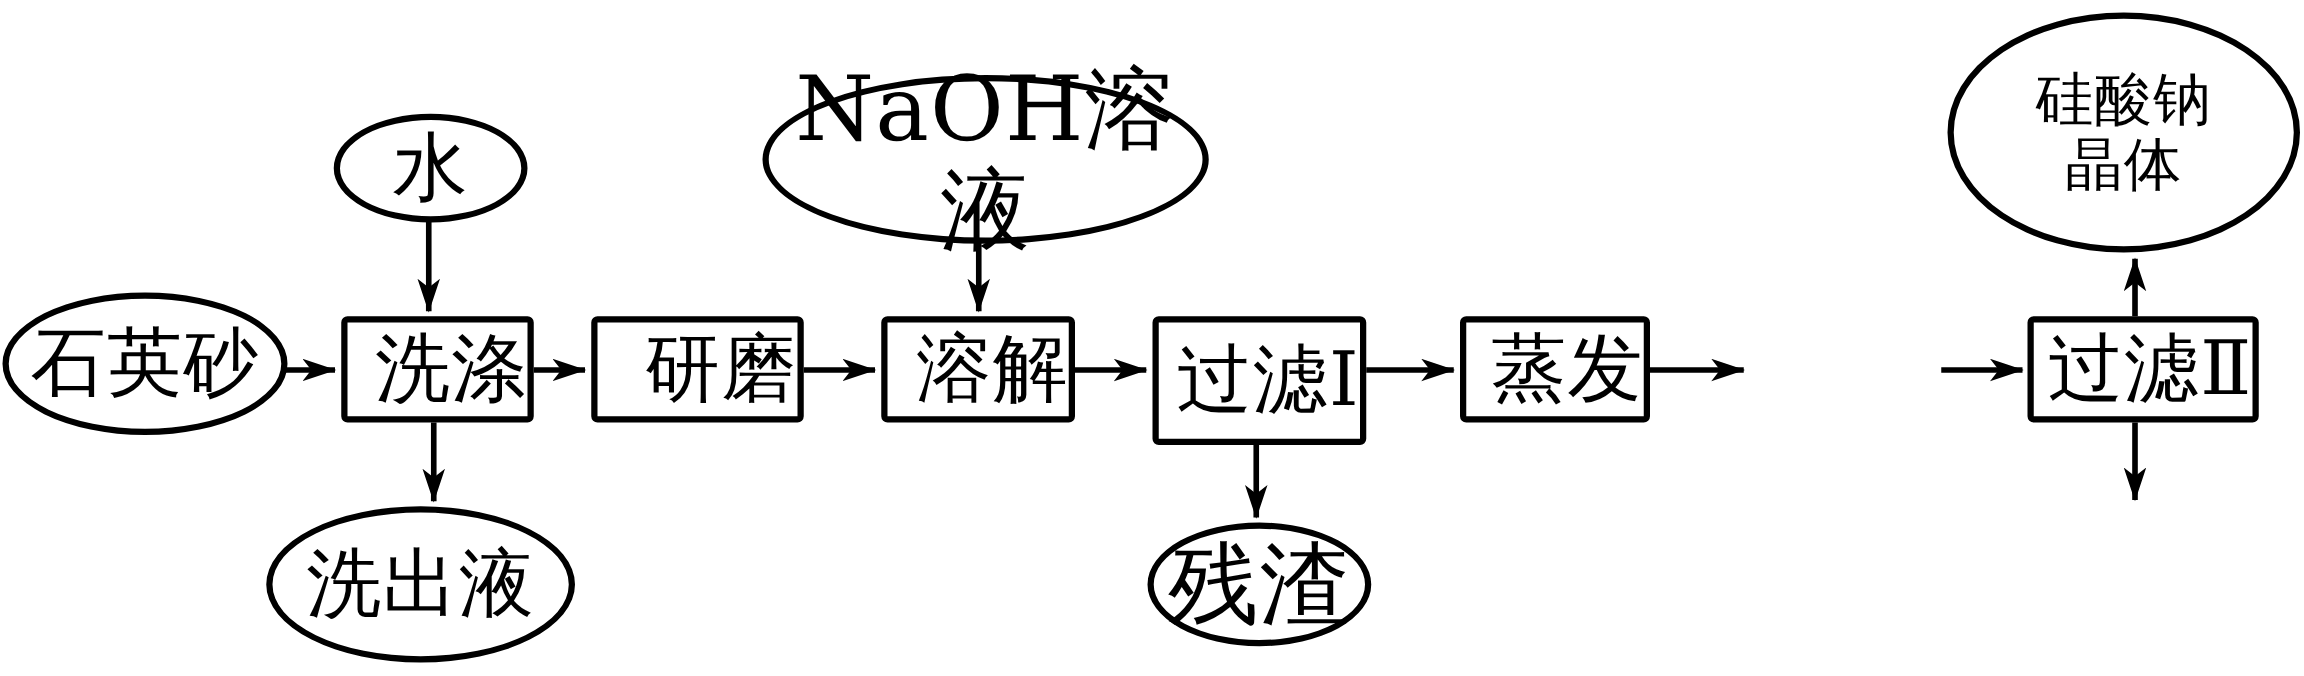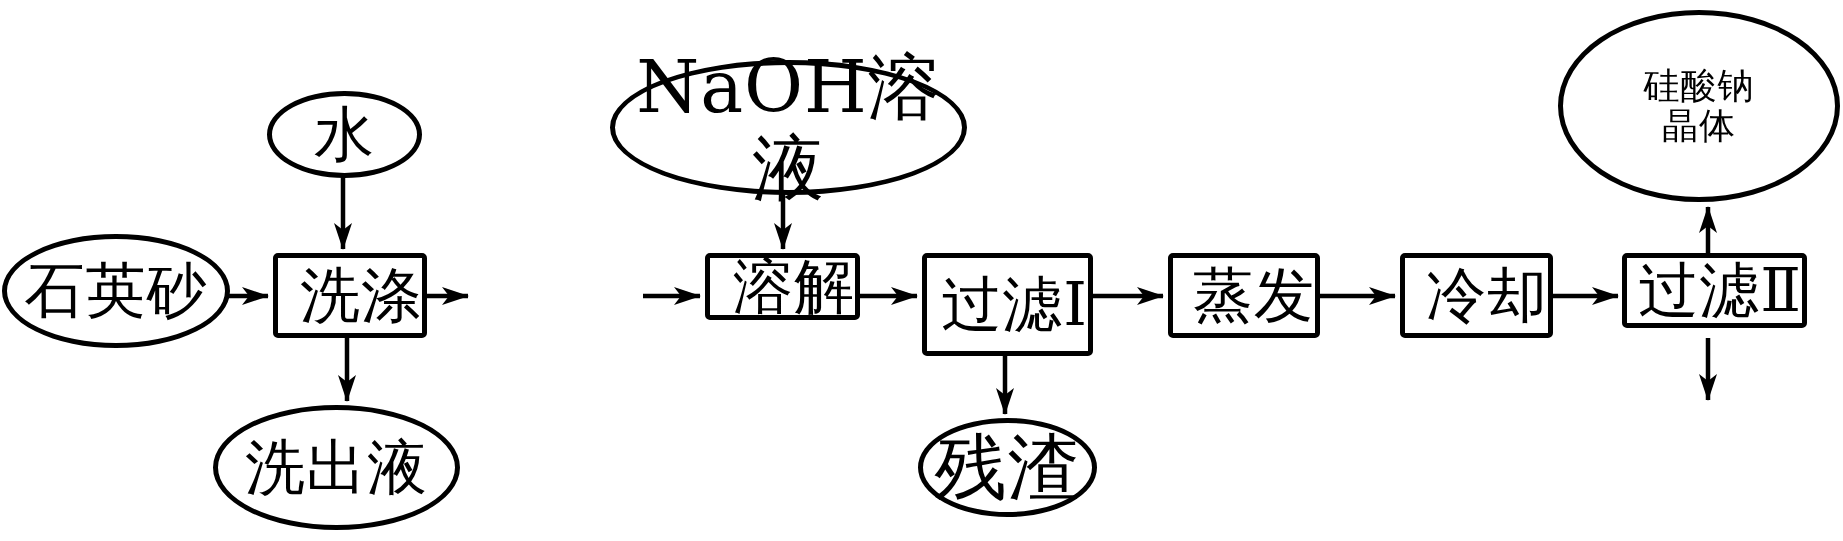--- a/index.html
+++ b/index.html
@@ -28,21 +28,21 @@
     border:5px solid #000000;
     border-radius:50%;
   }
   .lbl{
     font-size:60px;
     line-height:1.12;
     white-space:pre-line;
     letter-spacing:1px;
   }
   .lbl.sz58{font-size:72px;}
-  .lbl.sz54{font-size:36px;}
+  .lbl.sz54{font-size:46px;}
 </style>
 </head>
 <body>
 
 <div id="stage">
 
   <svg id="arrows" viewBox="0 0 1843 541" xmlns="http://www.w3.org/2000/svg">
     <defs>
       <marker id="ah" markerUnits="userSpaceOnUse" markerWidth="30" markerHeight="20" refX="26" refY="9" orient="auto">
         <path d="M0,0 L27,9 L0,18 L7,9 Z" fill="#000000"></path>
@@ -71,33 +71,33 @@
   <div class="node ellipse" style="left:267px;top:91px;width:155px;height:87px">
     <span class="lbl">水</span>
   </div>
   <div class="node ellipse" style="left:610px;top:60px;width:357px;height:135px">
     <span class="lbl sz58">NaOH溶液</span>
   </div>
 
   <div class="node rect" style="left:273px;top:253px;width:154px;height:85px">
     <span class="lbl">洗涤</span>
   </div>
-  <div class="node rect" style="left:705px;top:253px;width:155px;height:67px">
+  <div class="node rect" style="left:473px;top:253px;width:170px;height:85px">
+    <span class="lbl">研磨</span>
+  </div>
+  <div class="node rect" style="left:705px;top:253px;width:155px;height:85px">
     <span class="lbl">溶解</span>
   </div>
   <div class="node rect" style="left:922px;top:253px;width:171px;height:103px">
     <span class="lbl">过滤Ⅰ</span>
   </div>
   <div class="node rect" style="left:1168px;top:253px;width:152px;height:85px">
     <span class="lbl">蒸发</span>
   </div>
-  <div class="node rect" style="left:1400px;top:253px;width:153px;height:85px">
-    <span class="lbl">冷却</span>
-  </div>
-  <div class="node rect" style="left:1622px;top:253px;width:185px;height:75px">
+  <div class="node rect" style="left:1622px;top:253px;width:185px;height:85px">
     <span class="lbl">过滤Ⅱ</span>
   </div>
 
   <div class="node ellipse" style="left:213px;top:405px;width:247px;height:125px">
     <span class="lbl">洗出液</span>
   </div>
   <div class="node ellipse" style="left:918px;top:418px;width:179px;height:99px">
     <span class="lbl sz58">残渣</span>
   </div>
   <div class="node ellipse" style="left:1558px;top:10px;width:282px;height:192px">

